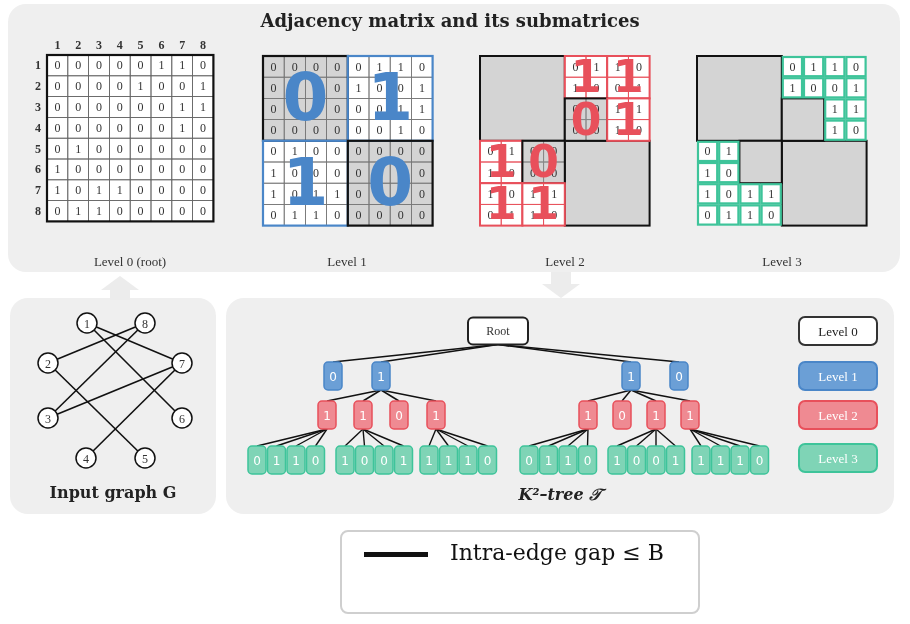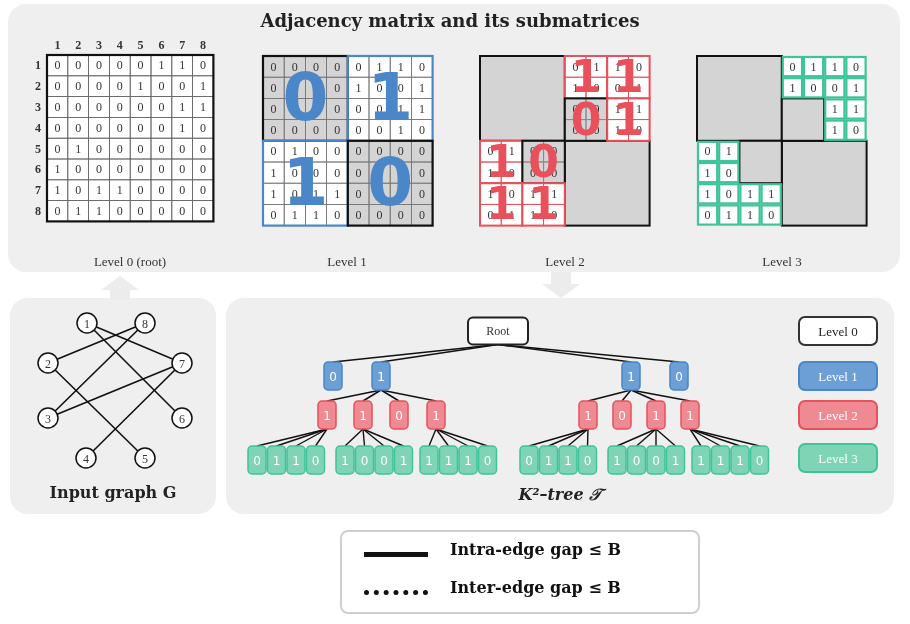--- a/index.html
+++ b/index.html
@@ -13,21 +13,21 @@
   .mtxt { font-family:"Liberation Serif", serif; font-size:12px; fill:#333; }
   .hdr { font-family:"Liberation Serif", serif; font-size:12px; fill:#333; font-weight:bold; }
   .cap { font-family:"Liberation Serif", serif; font-size:13px; fill:#333; }
   .big { font-family:"DejaVu Sans", sans-serif; font-weight:bold; }
   .nodetxt { font-family:"DejaVu Sans", sans-serif; font-size:12px; fill:#ffffff; }
   .legtxt { font-family:"Liberation Serif", serif; font-size:13px; }
   .gcap { font-family:"DejaVu Serif", serif; font-weight:bold; font-size:16px; fill:#222; }
   .keybox { position:absolute; left:340px; top:530px; width:356px; height:80px; border:2px solid #cfcfcf; border-radius:8px; background:#fff; }
   .keyrow { position:absolute; left:0; width:356px; height:36px; }
   .keyline { position:absolute; left:22px; top:16px; width:64px; height:0; }
-  .keytxt { position:absolute; left:108px; top:4px; font-family:"DejaVu Serif", serif; font-weight:bold; font-size:16px; color:#111; white-space:nowrap; }
+  .keytxt { position:absolute; left:108px; top:4px; font-family:"DejaVu Serif", serif; font-weight:normal; font-size:22px; color:#111; white-space:nowrap; }
 </style>
 </head>
 <body>
 
 <div class="panel" id="top-panel"></div>
 <div class="panel" id="graph-panel"></div>
 <div class="panel" id="tree-panel"></div>
 
 <svg id="main-svg" width="910" height="624">
 
@@ -631,17 +631,13 @@
       <rect x="799" y="444" width="78" height="28" rx="6" fill="#7fd4b6" stroke="#3ec49a" stroke-width="2"></rect>
       <text x="838" y="462.5" class="legtxt" text-anchor="middle" fill="#fff">Level 3</text>
     </g>
 </svg>
 
 <div class="keybox">
   <div class="keyrow" style="top:4px;">
     <div class="keyline" style="border-top:5px solid #111;"></div>
     <span class="keytxt">Intra-edge gap ≤ B</span>
   </div>
-  <div class="keyrow" style="top:42px;">
-    <div class="keyline" style="border-top:5px dotted #111;"></div>
-    <span class="keytxt">Inter-edge gap ≤ B</span>
-  </div>
 </div>
 
 </body></html>

